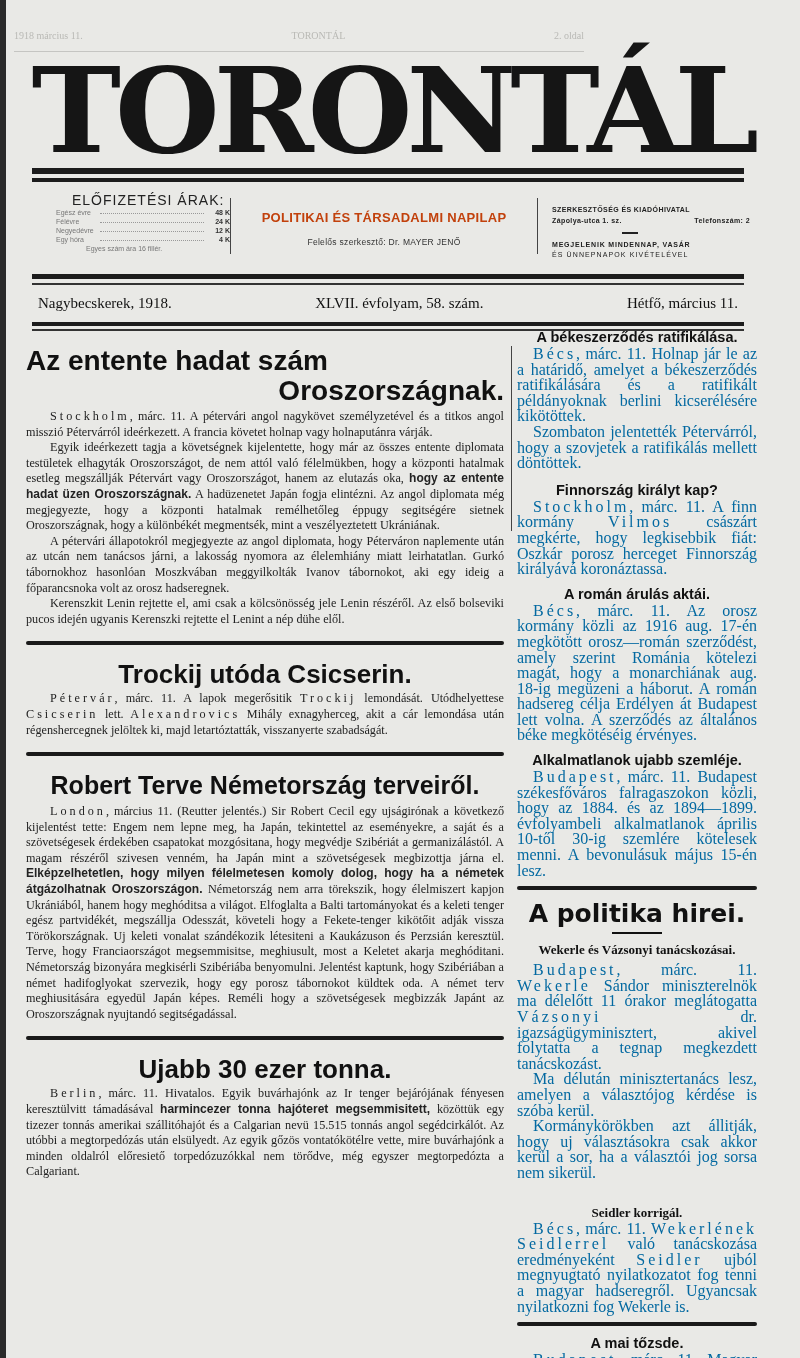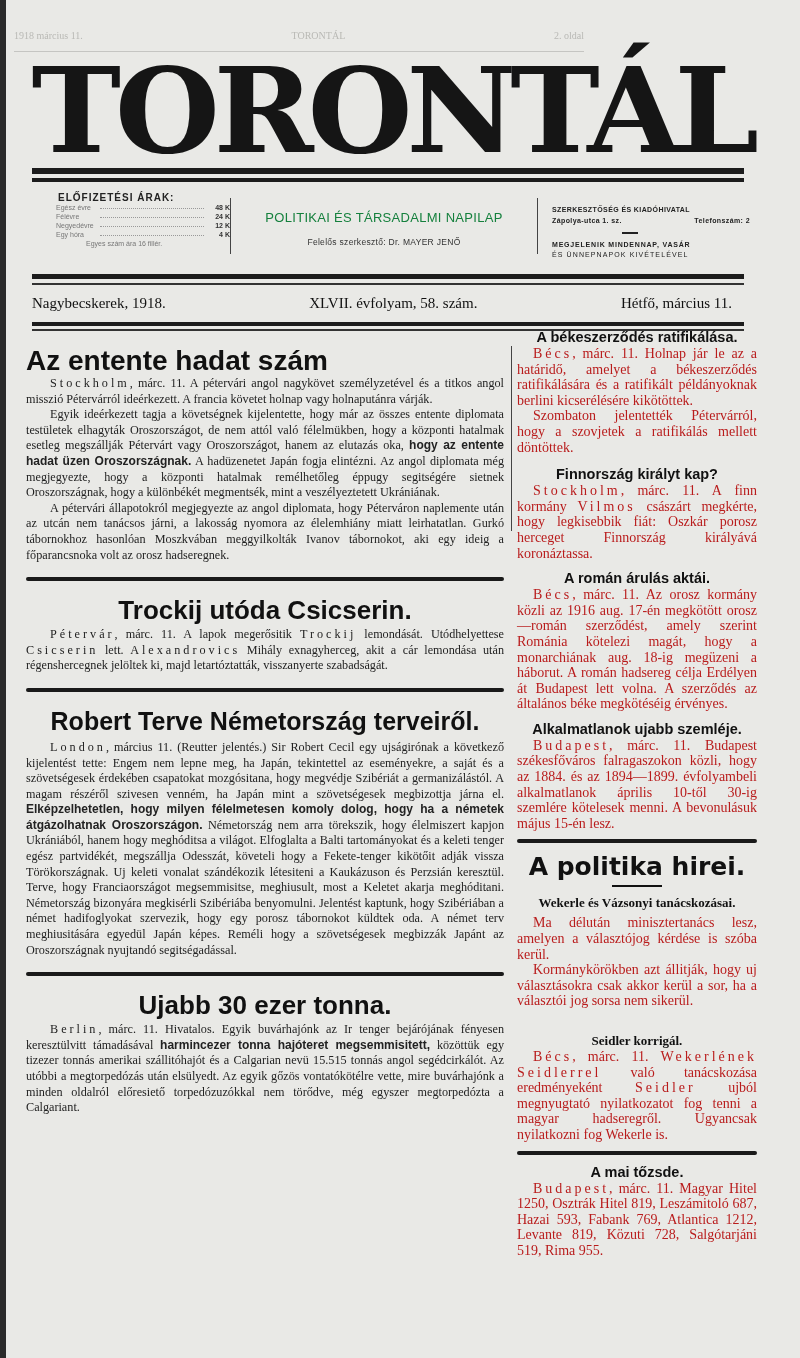--- a/index.html
+++ b/index.html
@@ -21,51 +21,51 @@
       font-size: 118px; line-height: 118px;
       letter-spacing: -6px;
       color: #151515;
       transform: scaleX(1.02);
       transform-origin: left top;
     }
     .rule-thick { position: absolute; background: #1c1c1c; }
     .rule-thin { position: absolute; background: #333; }
     .info-band { position: absolute; left: 30px; top: 192px; width: 720px; height: 72px; display: flex; }
     .prices { width: 200px; font-family: "Liberation Sans", sans-serif; color: #555; padding-left: 26px; }
-    .prices .ptitle { font-size: 10px; font-weight: bold; color: #222; letter-spacing: 1px; margin-left: 2px; }
+    .prices .ptitle { font-size: 14px; font-weight: normal; color: #222; letter-spacing: 1px; margin-left: 16px; }
     .prices .prow { display: flex; font-size: 7px; line-height: 9px; color: #777; }
     .prices .prow .pl { width: 40px; }
     .prices .prow .dots { flex: 1; border-bottom: 1px dotted #999; margin: 0 4px 3px 4px; }
     .prices .prow .pv { width: 22px; text-align: right; font-weight: bold; color: #333; }
     .prices .pnote { font-size: 7px; color: #777; margin-left: 30px; margin-top: 1px; }
     .vdiv { width: 1px; background: #444; height: 56px; margin-top: 6px; }
     .center-info { flex: 1; text-align: center; font-family: "Liberation Sans", sans-serif; padding-top: 18px; }
-    .center-info .ci1 { font-size: 13px; letter-spacing: 0.3px; color: #15803d; }
+    .center-info .ci1 { font-size: 13px; letter-spacing: 0.3px; color: #c2410c; font-weight: bold; }
     .center-info .ci2 { font-size: 8.5px; margin-top: 12px; color: #333; letter-spacing: 0.3px; }
     .right-info { width: 212px; font-family: "Liberation Sans", sans-serif; font-size: 7px; padding-left: 14px; padding-top: 14px; color: #222; letter-spacing: 0.4px; }
     .right-info .r1 { font-weight: bold; }
     .right-info .r2 { display: flex; justify-content: space-between; margin-top: 4px; font-weight: bold; }
     .right-info .dash { width: 16px; height: 2px; background: #222; margin: 8px auto 7px 70px; }
     .right-info .r3 { font-weight: bold; letter-spacing: 0.8px; }
     .right-info .r4 { margin-top: 3px; letter-spacing: 1.1px; }
-    .dateline { position: absolute; left: 32px; top: 295px; width: 700px; display: flex; justify-content: space-between; font-size: 15px; font-family: "Liberation Serif", serif; }
+    .dateline { position: absolute; left: 38px; top: 295px; width: 700px; display: flex; justify-content: space-between; font-size: 15px; font-family: "Liberation Serif", serif; }
     .col-left { position: absolute; left: 26px; top: 346px; width: 478px; }
     .col-right { position: absolute; left: 517px; top: 328px; width: 240px; }
     .col-divider { position: absolute; left: 511px; top: 346px; width: 1px; height: 185px; background: #444; }
     .h-big { font-family: "Liberation Sans", "DejaVu Sans", sans-serif; font-weight: bold; color: #111; }
     .body-text { font-size: 12.2px; line-height: 15.6px; text-align: justify; color: #222; }
     .body-text p { text-indent: 24px; }
     .sp { letter-spacing: 3px; }
     .b { font-family: "Liberation Sans", sans-serif; font-weight: bold; font-size: 12px; }
     .art1-h1 { font-size: 28px; line-height: 30px; }
     .art1-h2 { font-size: 28px; line-height: 30px; text-align: right; margin-bottom: 3px; }
     .sep { height: 4px; background: #1a1a1a; margin: 14px 0; border-radius: 2px; }
     .h-mid { font-size: 26px; text-align: center; line-height: 30px; margin-bottom: 2px; }
     .rh { font-family: "Liberation Sans", sans-serif; font-weight: bold; text-align: center; font-size: 14.5px; line-height: 18px; }
-    .rtext { font-size: 14px; line-height: 15.6px; text-align: justify; color: #b91c1c; }
+    .rtext { font-size: 16px; line-height: 15.6px; text-align: justify; color: #0369a1; }
     .rtext p { text-indent: 16px; }
     .rsep { height: 4px; background: #1a1a1a; margin: 8px 0; border-radius: 2px; }
     .politika { font-family: "DejaVu Sans", sans-serif; font-weight: bold; font-size: 25px; text-align: center; line-height: 32px; }
     .short-rule { width: 50px; height: 2px; background: #111; margin: 2px auto 8px auto; }
     .sub-h { font-family: "Liberation Serif", serif; font-weight: bold; font-size: 13px; text-align: center; line-height: 16px; }
   </style>
 </head>
 <body>
 
 <div class="page">
@@ -135,24 +135,26 @@
   </div>
 
   <div class="rule-thick" style="left:32px; top:322px; width:712px; height:4px;"></div>
   <div class="rule-thin" style="left:32px; top:329px; width:712px; height:2px;"></div>
 
   <div class="col-divider"></div>
 
   <div class="col-left">
     <section>
       <div class="h-big art1-h1">Az entente hadat szám</div>
+      <div class="h-big art1-h2">Oroszországnak.</div>
       <div class="body-text">
         <p><span class="sp">Stockholm</span><span>, márc. 11. A pétervári angol nagykövet személyzetével és a titkos angol misszió Pétervárról ideérkezett. A francia követet holnap vagy holnaputánra várják.</span></p>
         <p><span>Egyik ideérkezett tagja a követségnek kijelentette, hogy már az összes entente diplomata testületek elhagyták Oroszországot, de nem attól való félelmükben, hogy a központi hatalmak esetleg megszállják Pétervárt vagy Oroszországot, hanem az elutazás oka, </span><span class="b">hogy az entente hadat üzen Oroszországnak.</span><span> A hadüzenetet Japán fogja elintézni. Az angol diplomata még megjegyezte, hogy a központi hatalmak remélhetőleg éppugy segitségére sietnek Oroszországnak, hogy a különbékét megmentsék, mint a veszélyeztetett Ukrániának.</span></p>
         <p>A pétervári állapotokról megjegyezte az angol diplomata, hogy Péterváron naplemente után az utcán nem tanácsos járni, a lakosság nyomora az élelemhiány miatt leirhatatlan. Gurkó tábornokhoz hasonlóan Moszkvában meggyilkolták Ivanov tábornokot, aki egy ideig a főparancsnoka volt az orosz hadseregnek.</p>
+        <p>Kerenszkit Lenin rejtette el, ami csak a kölcsönösség jele Lenin részéről. Az első bolseviki pucos idején ugyanis Kerenszki rejtette el Lenint a nép dühe elől.</p>
       </div>
     </section>
 
     <div class="sep"></div>
 
     <section>
       <div class="h-big h-mid">Trockij utóda Csicserin.</div>
       <div class="body-text">
         <p><span class="sp">Pétervár</span><span>, márc. 11. A lapok megerősitik </span><span class="sp">Trockij</span><span> lemondását. Utódhelyettese </span><span class="sp">Csicserin</span><span> lett. </span><span class="sp">Alexandrovics</span><span> Mihály exnagyherceg, akit a cár lemondása után régenshercegnek jelöltek ki, majd letartóztatták, visszanyerte szabadságát.</span></p>
       </div>
@@ -207,20 +209,21 @@
       </div>
     </section>
 
     <div class="rsep"></div>
 
     <section>
       <div class="politika">A politika hirei.</div>
       <div class="short-rule"></div>
       <div class="sub-h">Wekerle és Vázsonyi tanácskozásai.</div>
       <div class="rtext" style="margin-top:4px;">
+        <p><span class="sp">Budapest</span><span>, márc. 11. </span><span class="sp">Wekerle</span><span> Sándor miniszterelnök ma délelőtt 11 órakor meglátogatta </span><span class="sp">Vázsonyi</span><span> dr. igazságügyminisztert, akivel folytatta a tegnap megkezdett tanácskozást.</span></p>
         <p>Ma délután minisztertanács lesz, amelyen a választójog kérdése is szóba kerül.</p>
         <p>Kormánykörökben azt állitják, hogy uj választásokra csak akkor kerül a sor, ha a választói jog sorsa nem sikerül.</p>
       </div>
 
       <div class="sub-h" style="margin-top:24px;">Seidler korrigál.</div>
       <div class="rtext">
         <p><span class="sp">Bécs</span><span>, márc. 11. </span><span class="sp">Wekerlének</span> <span class="sp">Seidlerrel</span><span> való tanácskozása eredményeként </span><span class="sp">Seidler</span><span> ujból megnyugtató nyilatkozatot fog tenni a magyar hadseregről. Ugyancsak nyilatkozni fog Wekerle is.</span></p>
       </div>
     </section>
 

